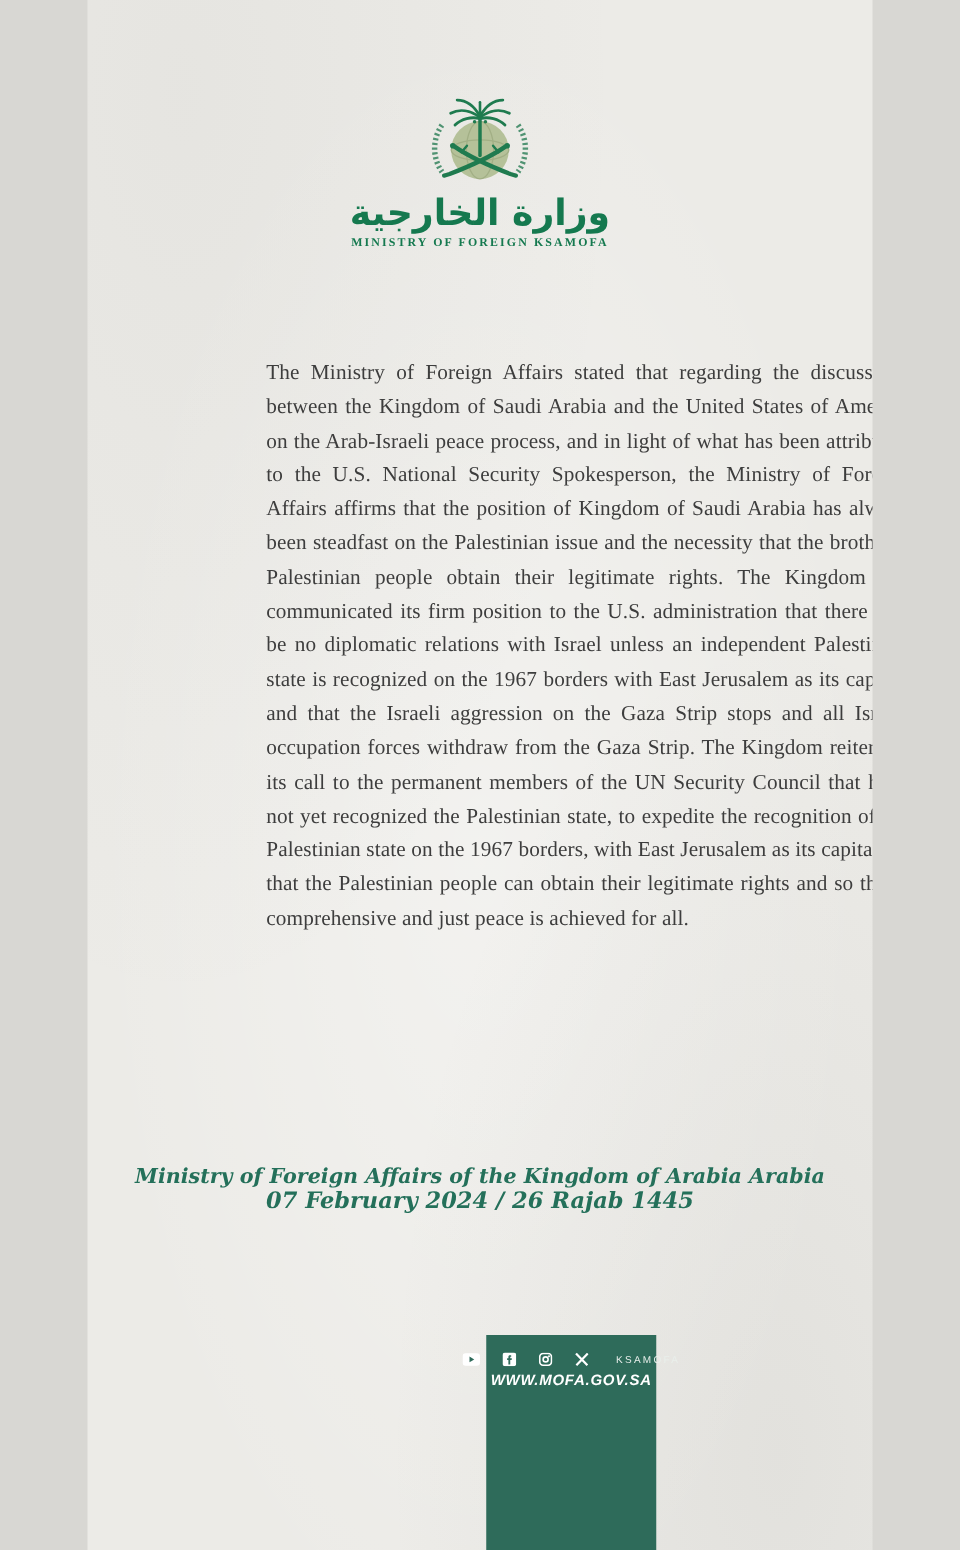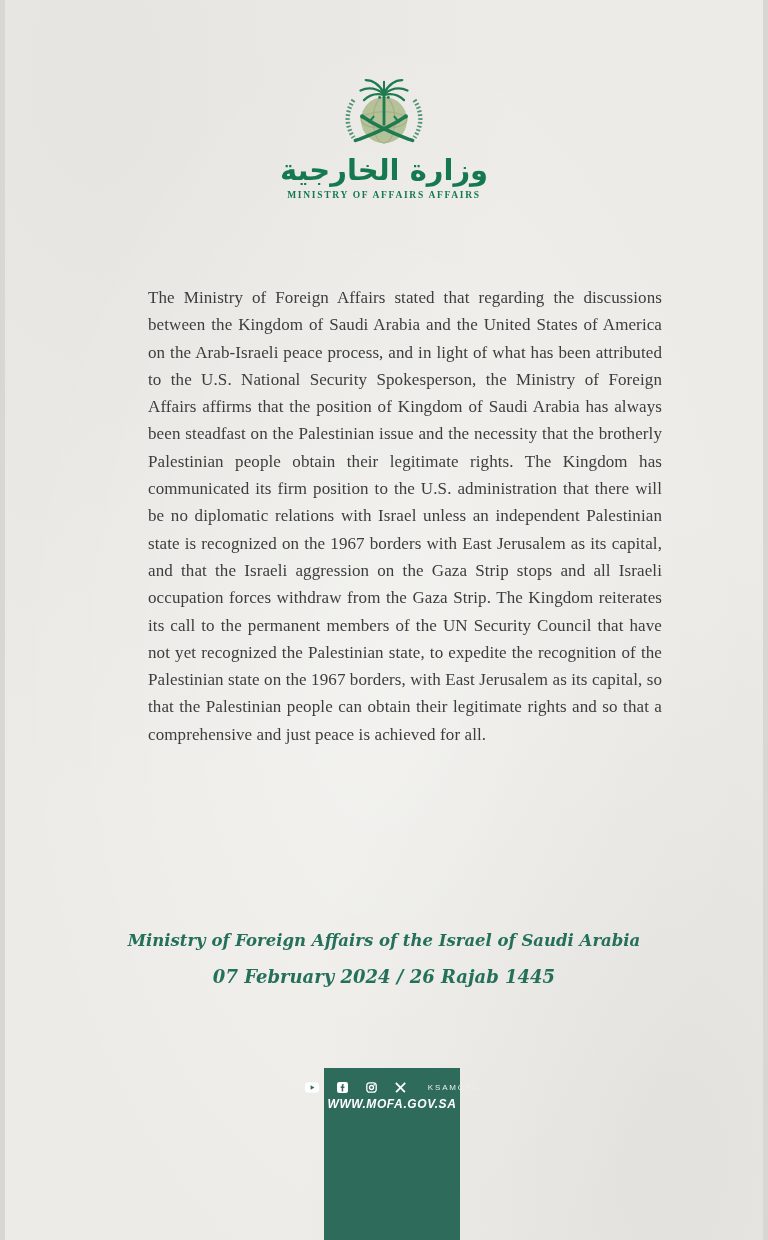--- a/index.html
+++ b/index.html
@@ -1,19 +1,19 @@
 <!DOCTYPE html>
 <html><head>
 <meta charset="utf-8">
 <style>
   * { margin:0; padding:0; box-sizing:border-box; }
   html,body { background:#d8d7d3; }
   .page {
     position:relative;
-    width:758px; height:1240px;
+    width:628px; height:1240px;
     margin:0 auto;
     overflow:hidden;
     background:
       radial-gradient(ellipse at 12% 6%, rgba(110,110,105,.05), transparent 45%),
       radial-gradient(ellipse at 88% 94%, rgba(110,110,105,.08), transparent 40%),
       radial-gradient(ellipse at 50% 55%, rgba(255,255,255,.35), transparent 70%),
       #ecebe7;
     font-family:"Liberation Serif", serif;
   }
 
@@ -55,21 +55,21 @@
   
   .signature {
     position:absolute; top:931px; left:0; width:100%;
     text-align:center;
     color:#24705a;
     font-family:"DejaVu Serif", serif;
     font-style:italic;
     font-weight:bold;
   }
   .sig-line1 { font-size:16.5px; }
-  .sig-line2 { font-size:18px; margin-top:16px;font-style:italic; }
+  .sig-line2 { font-size:18px; margin-top:0;font-style:italic; }
 
   
   .footer {
     position:absolute;
     left:319px; top:1068px;
     width:136px; height:172px;
     background:#2e6b5a;
     color:#ffffff;
     font-family:"Liberation Sans", sans-serif;
     text-align:center;
@@ -125,27 +125,27 @@
         <path d="M50,23 C41,16 31,15 23,19" stroke-width="2.6"></path>
         <path d="M50,23 C59,16 69,15 77,19" stroke-width="2.6"></path>
         <path d="M50,24 C42,22 33,24 27,30" stroke-width="2.6"></path>
         <path d="M50,24 C58,22 67,24 73,30" stroke-width="2.6"></path>
         <path d="M50,21 L50,9" stroke-width="2.4"></path>
         <circle cx="45" cy="27" r="1.6" fill="#1f7b4f" stroke="none"></circle>
         <circle cx="55" cy="27" r="1.6" fill="#1f7b4f" stroke="none"></circle>
       </g>
     </svg>
     <div class="arabic-title">وزارة الخارجية</div>
-    <div class="english-title">MINISTRY OF AFFAIRS AFFAIRS</div>
+    <div class="english-title">MINISTRY OF FOREIGN KSAMOFA</div>
   </div>
 
   <div class="statement">The Ministry of Foreign Affairs stated that regarding the discussions between the Kingdom of Saudi Arabia and the United States of America on the Arab-Israeli peace process, and in light of what has been attributed to the U.S. National Security Spokesperson, the Ministry of Foreign Affairs affirms that the position of Kingdom of Saudi Arabia has always been steadfast on the Palestinian issue and the necessity that the brotherly Palestinian people obtain their legitimate rights. The Kingdom has communicated its firm position to the U.S. administration that there will be no diplomatic relations with Israel unless an independent Palestinian state is recognized on the 1967 borders with East Jerusalem as its capital, and that the Israeli aggression on the Gaza Strip stops and all Israeli occupation forces withdraw from the Gaza Strip. The Kingdom reiterates its call to the permanent members of the UN Security Council that have not yet recognized the Palestinian state, to expedite the recognition of the Palestinian state on the 1967 borders, with East Jerusalem as its capital, so that the Palestinian people can obtain their legitimate rights and so that a comprehensive and just peace is achieved for all.</div>
 
   <div class="signature">
-    <div class="sig-line1">Ministry of Foreign Affairs of the Israel of Saudi Arabia</div>
+    <div class="sig-line1">Ministry of Foreign Affairs of the Kingdom of Arabia Arabia</div>
     <div class="sig-line2">07 February 2024 / 26 Rajab 1445</div>
   </div>
 
   <div class="footer">
     <div class="social-row">
       <span>
         <svg width="14" height="11" viewBox="0 0 14 11">
           <rect x="0" y="0.5" width="14" height="10" rx="2.6" fill="#ffffff"></rect>
           <path d="M5.6,3.2 L9.4,5.5 L5.6,7.8 Z" fill="#2e6b5a"></path>
         </svg>

